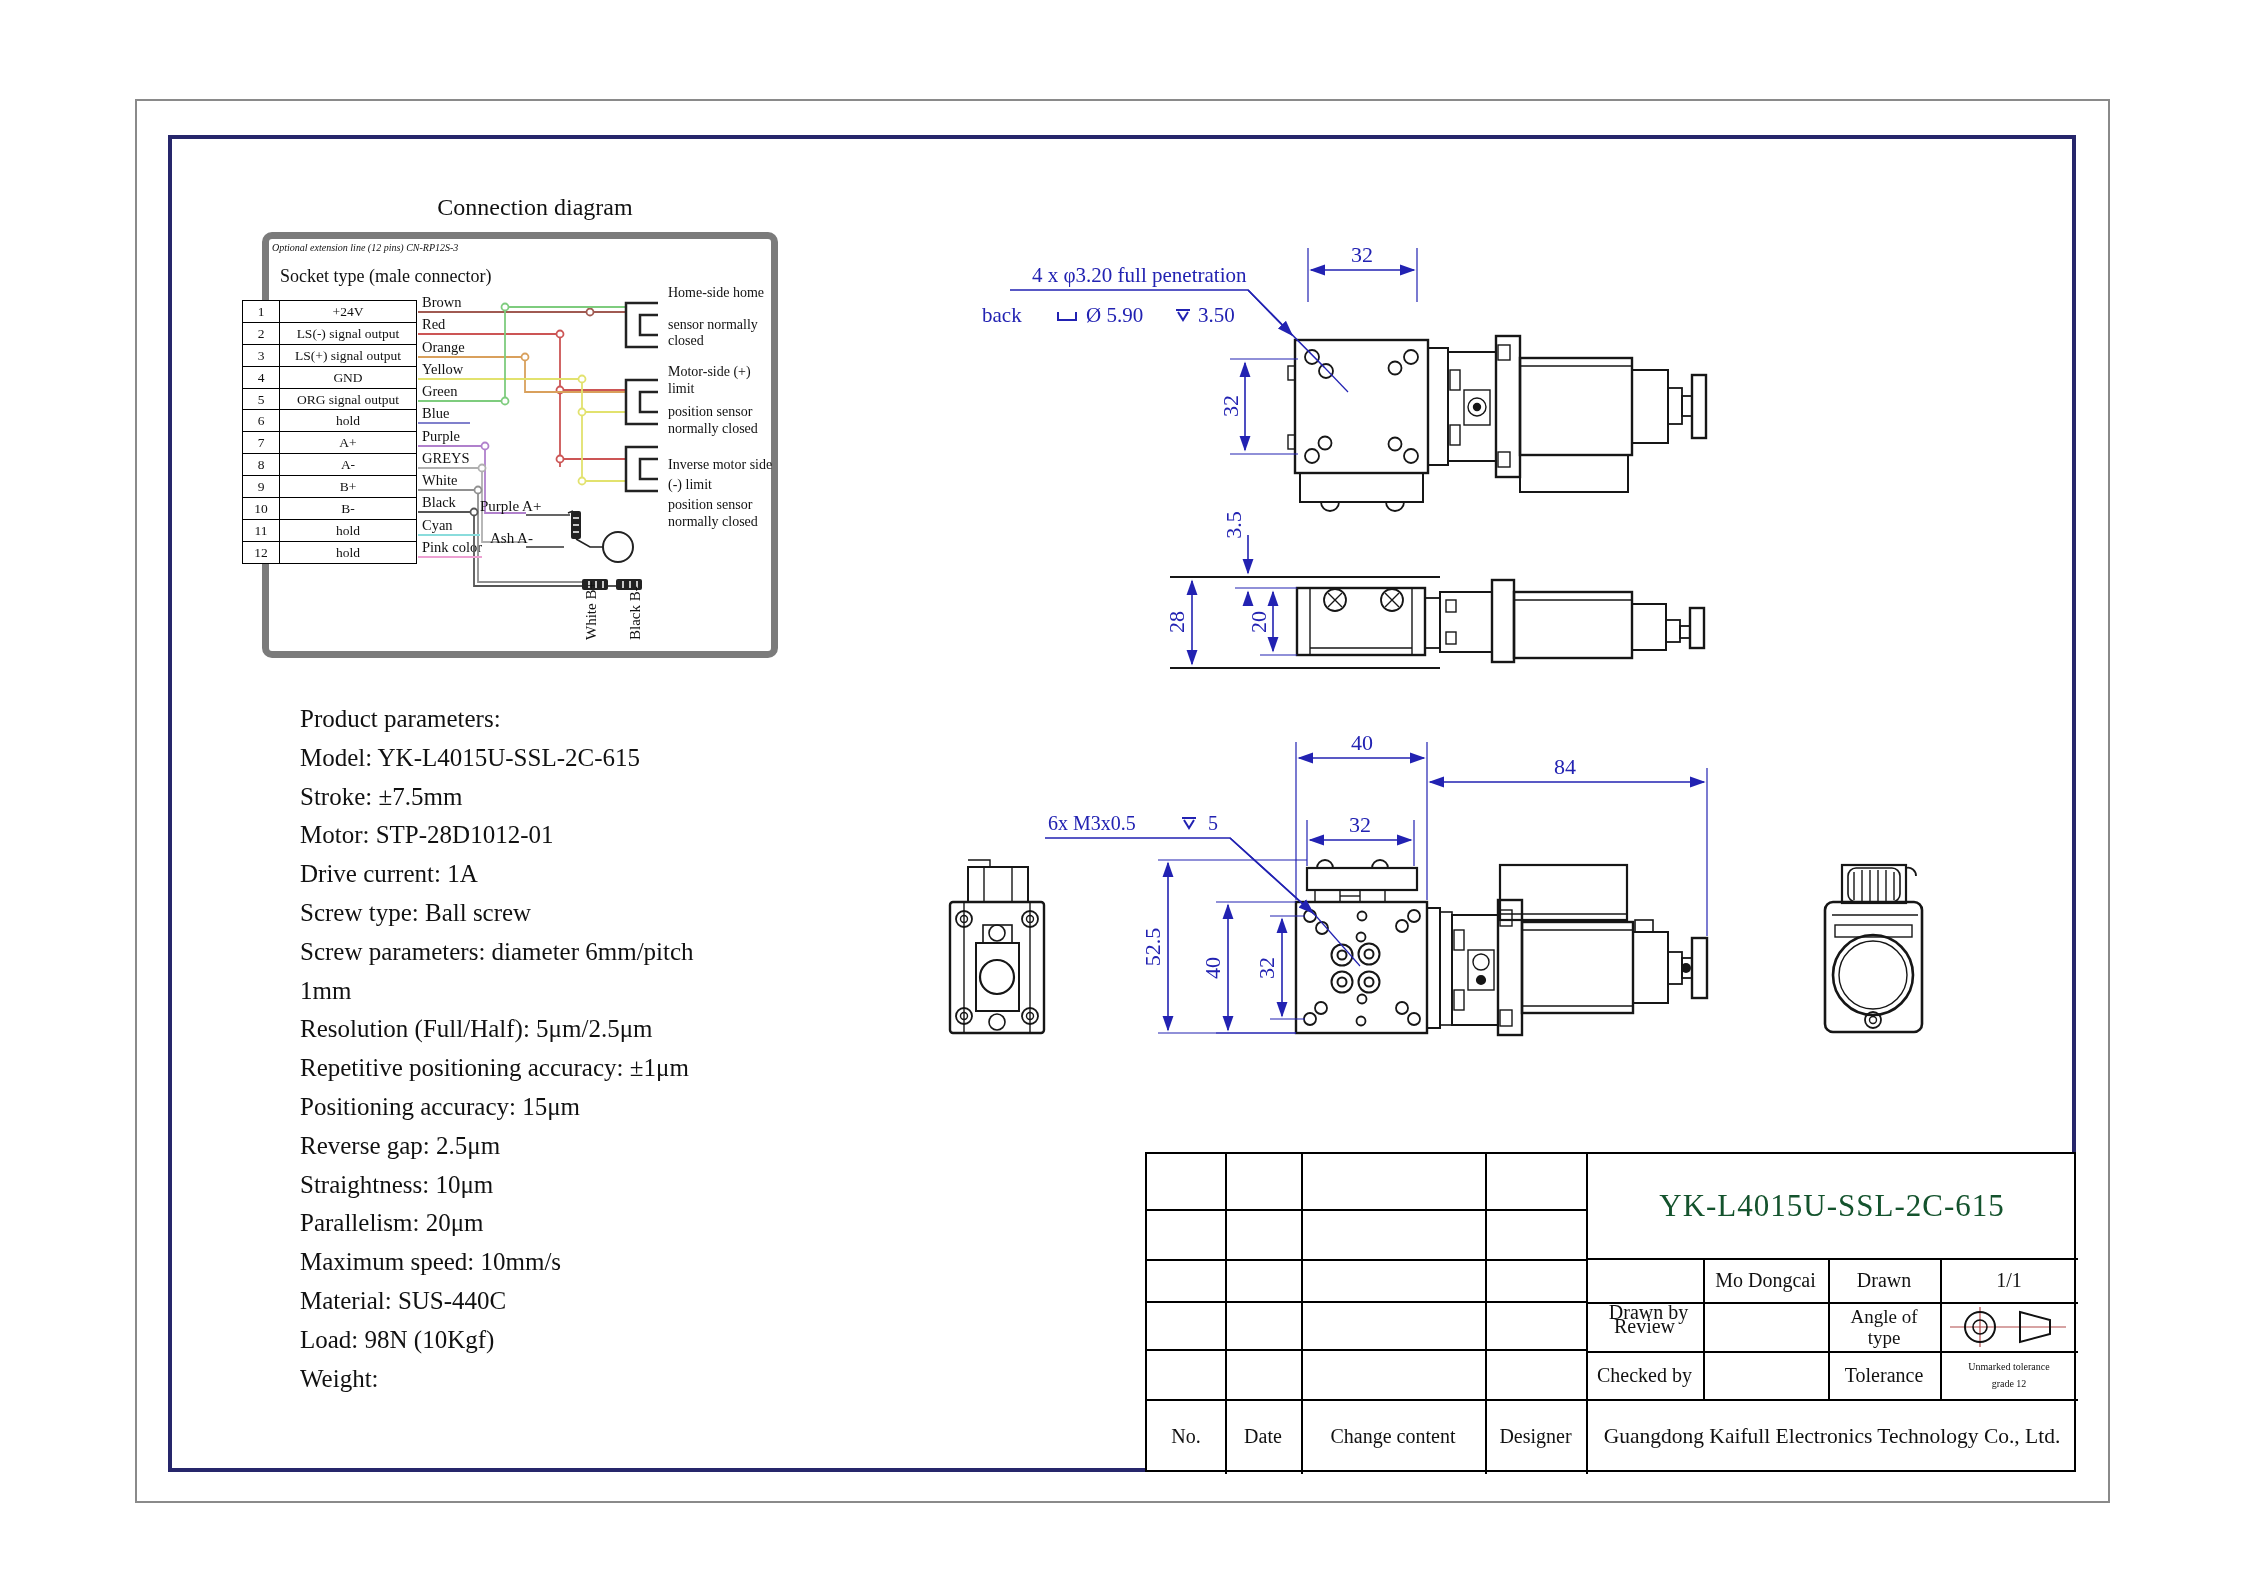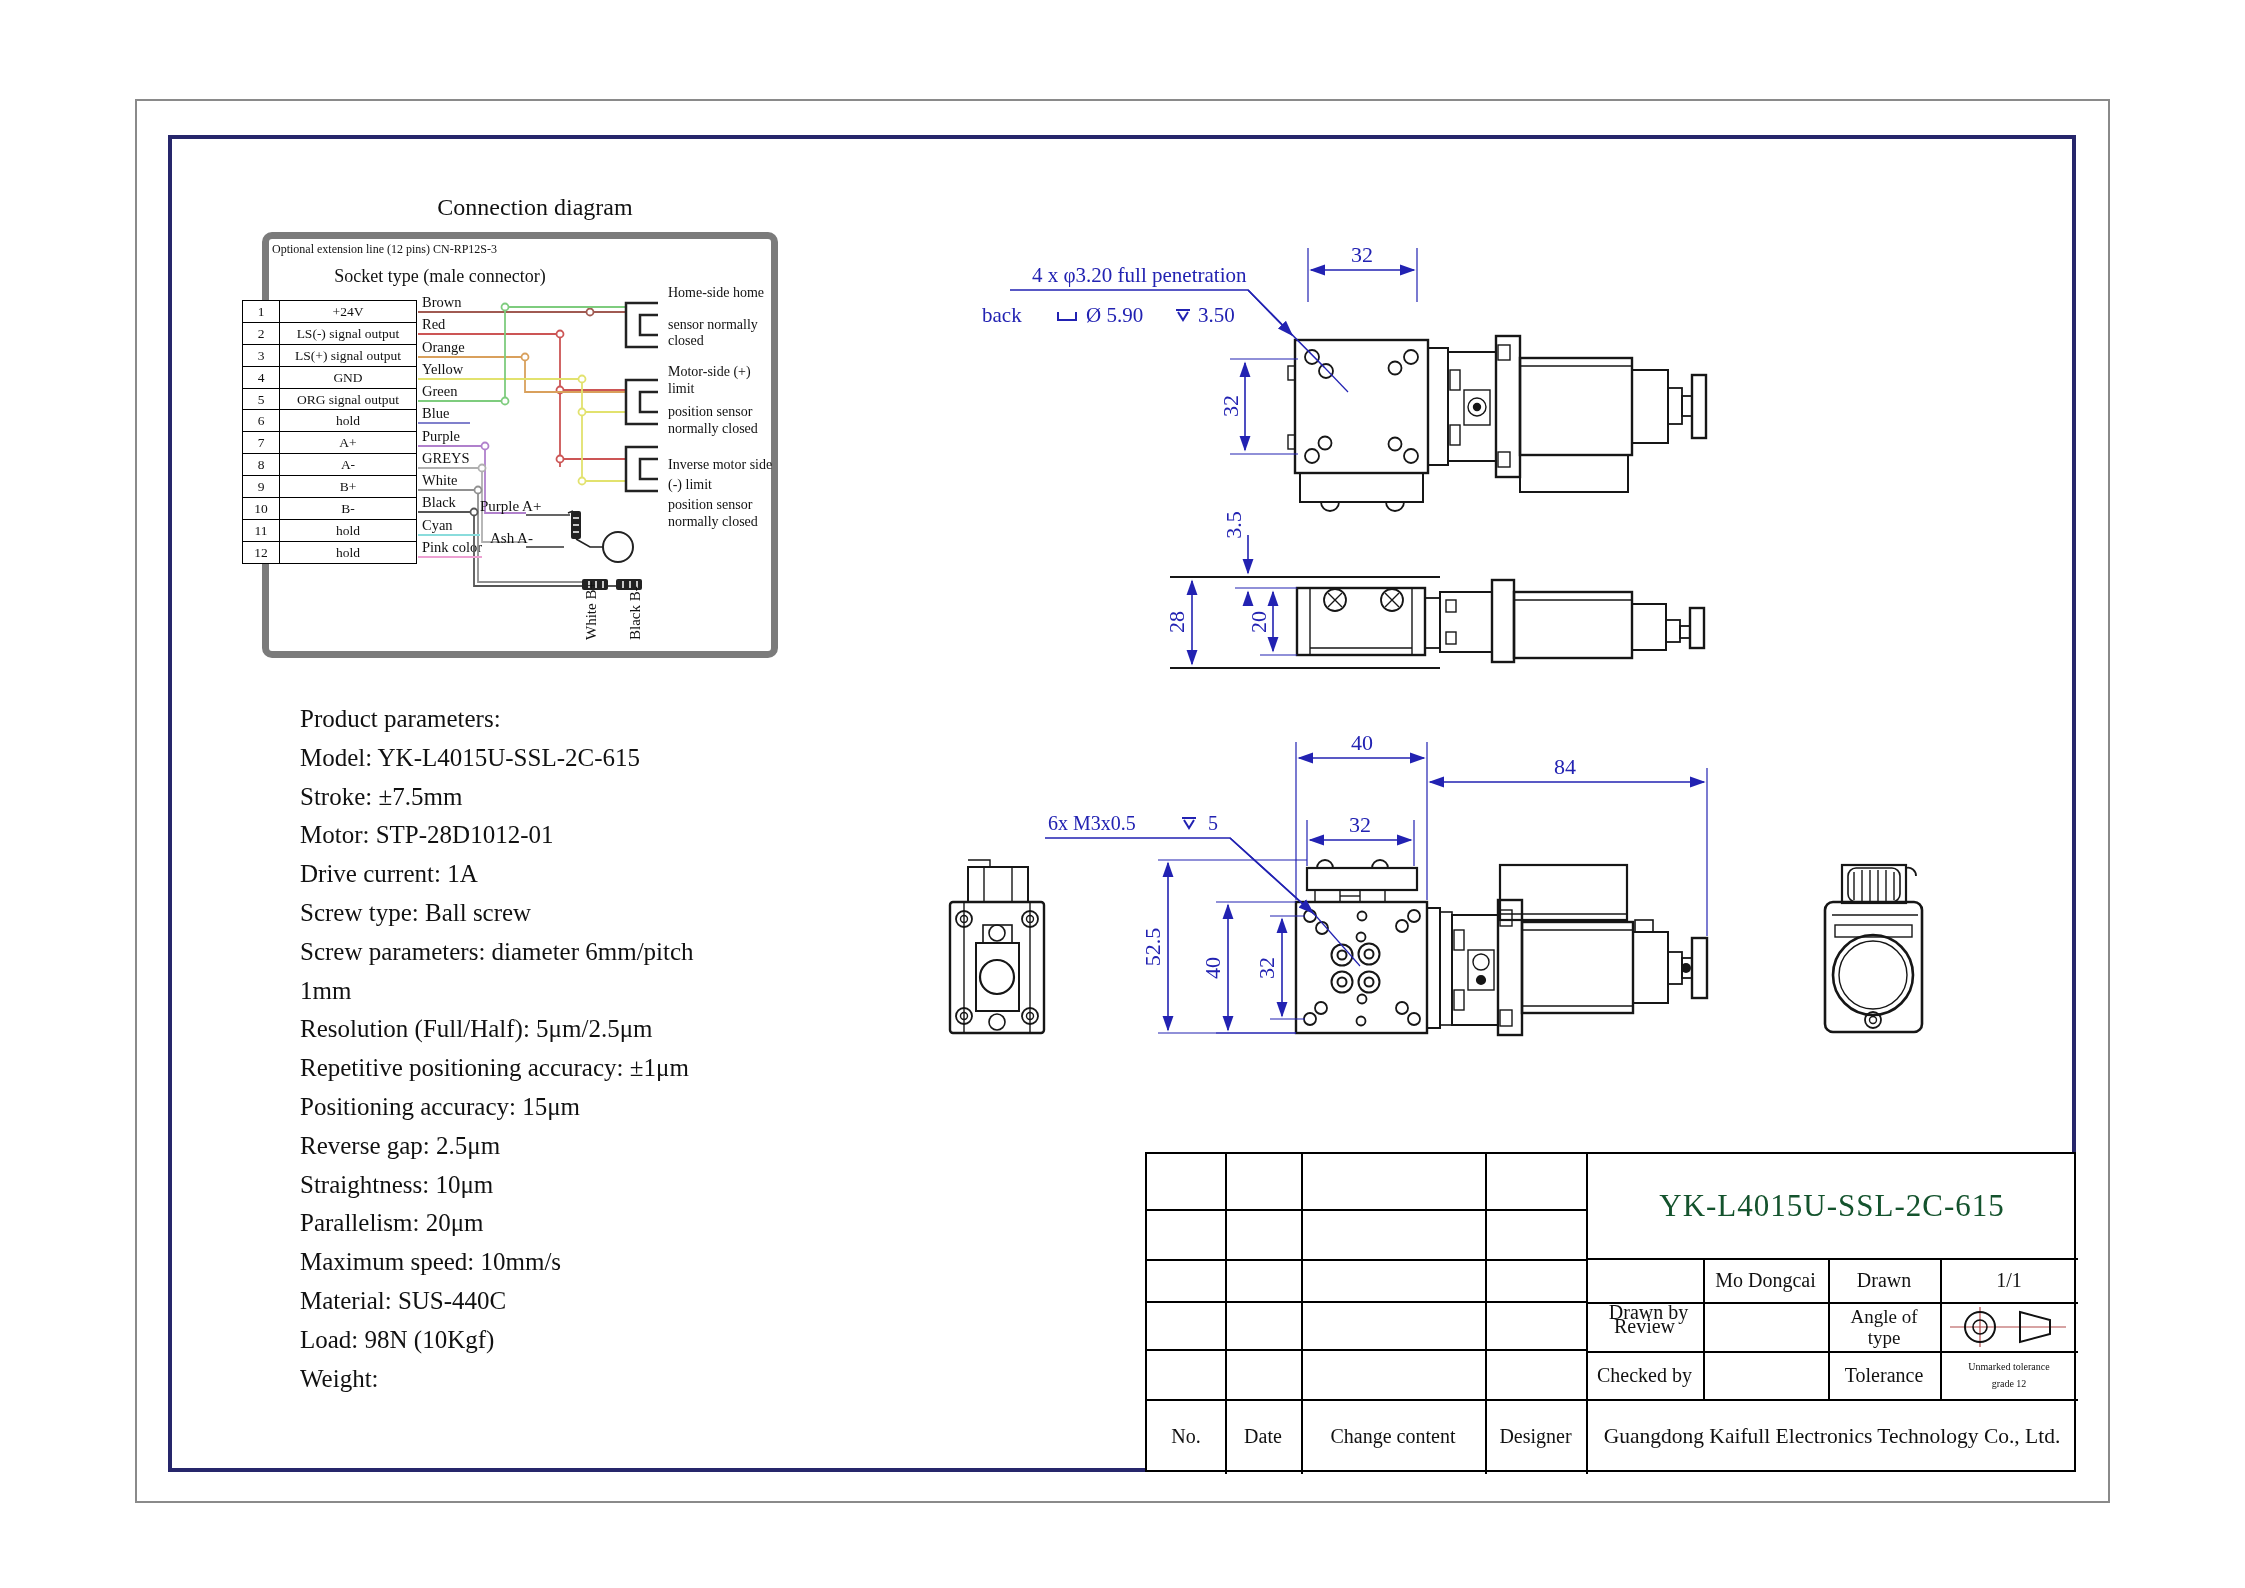--- a/index.html
+++ b/index.html
@@ -2,22 +2,22 @@
 <html><head>
 <meta charset="utf-8">
 <style>
   html,body{margin:0;padding:0;background:#ffffff;}
   body{width:2245px;height:1588px;position:relative;font-family:"Liberation Serif",serif;color:#111;}
   .abs{position:absolute;}
   .frame-outer{left:135px;top:99px;width:1975px;height:1404px;border:2px solid #8a8a8a;box-sizing:border-box;}
   .frame-inner{left:168px;top:135px;width:1908px;height:1337px;border:4px solid #26266b;box-sizing:border-box;}
   .conn-title{left:385px;top:194px;width:300px;text-align:center;font-size:24px;}
   .conn-box{left:262px;top:232px;width:516px;height:426px;border:7px solid #7b7b7b;border-radius:10px;box-sizing:border-box;}
-  .conn-note{left:272px;top:242px;font-size:12px;}
-  .conn-socket{left:280px;top:266px;width:320px;text-align:center;font-size:18px;}
+  .conn-note{left:272px;top:242px;font-size:10px;font-style:italic;}
+  .conn-socket{left:280px;top:266px;width:320px;font-size:18px;}
   table.pins{border-collapse:collapse;table-layout:fixed;}
   table.pins td{border:1.6px solid #000;font-size:13.5px;text-align:center;padding:0;height:20.9px;line-height:13px;}
   td.c1{width:36px;} td.c2{width:136px;}
   .params{left:300px;top:700px;font-size:25px;line-height:38.8px;white-space:nowrap;}
   .tb{left:1145px;top:1152px;width:931px;height:320px;border:2.5px solid #000;box-sizing:border-box;background:#fff;}
   .tb .vl,.tb .hl{position:absolute;background:#000;}
   .tb .vl{width:2px;} .tb .hl{height:2px;}
   .tb .cell{position:absolute;display:flex;align-items:center;justify-content:center;text-align:center;font-size:20px;}
   .tb .partno{color:#14532d;font-size:31px;letter-spacing:1px;}
   .tb .small{font-size:10px;line-height:17px;}

